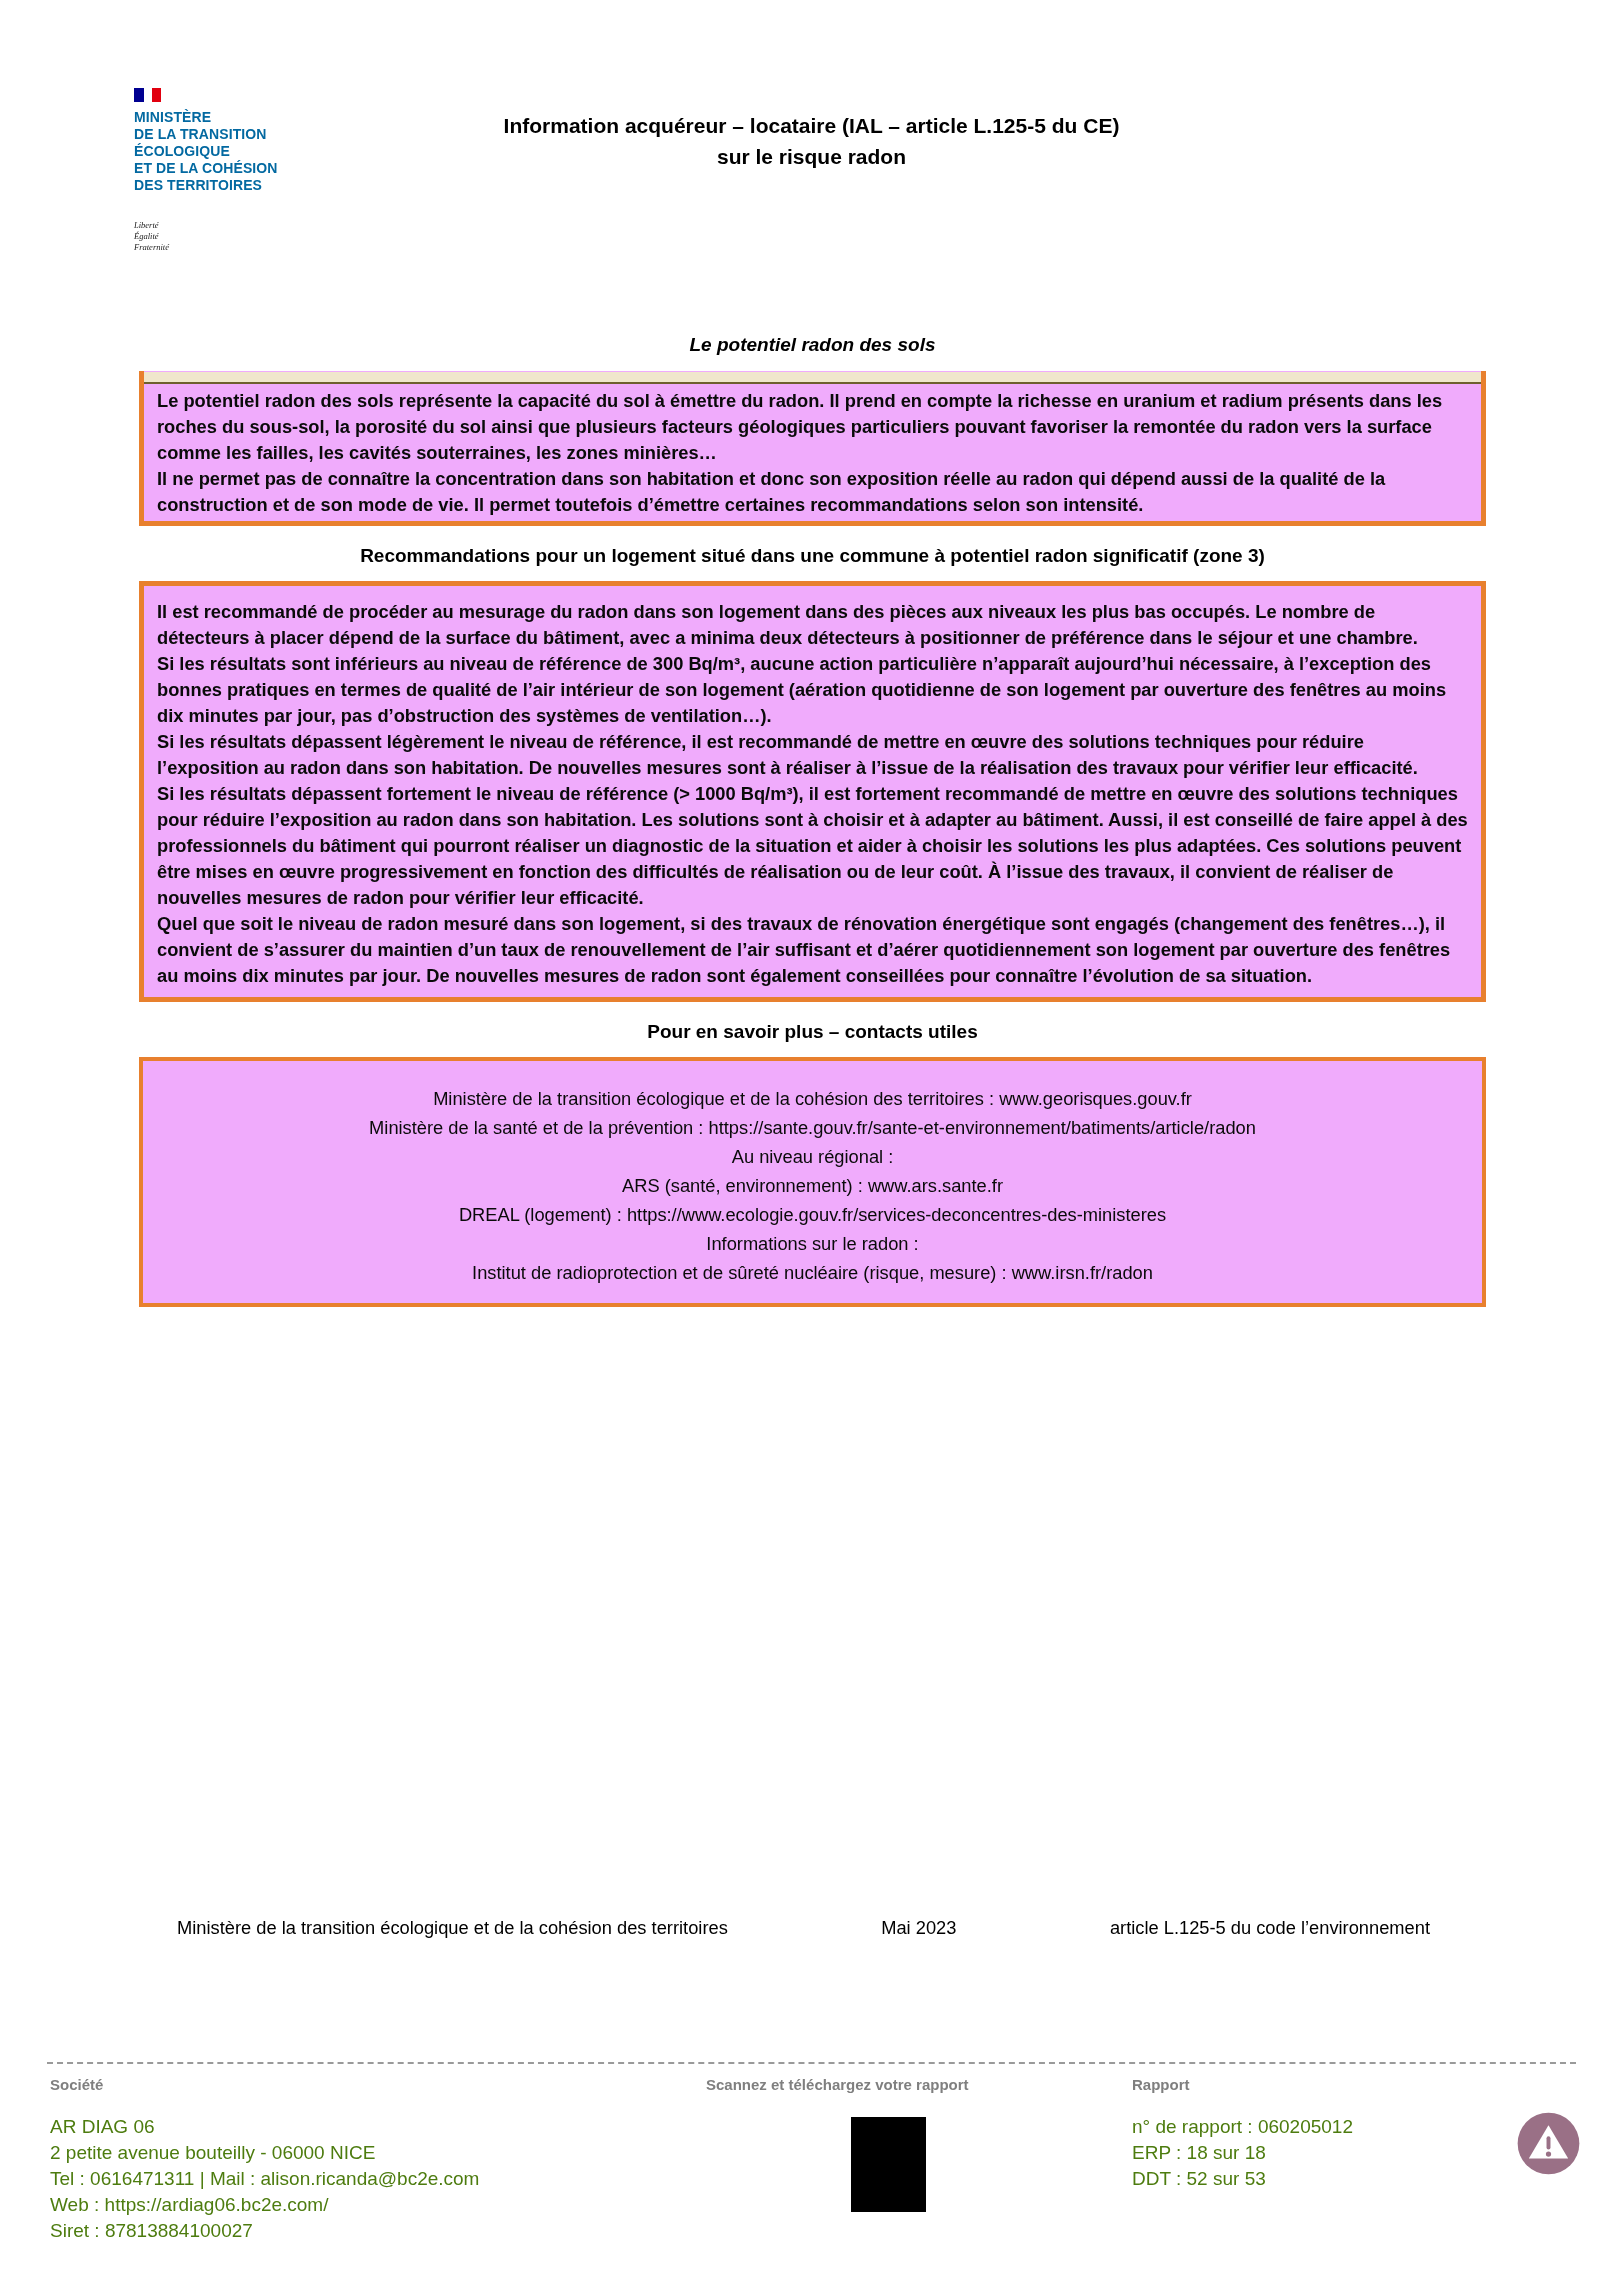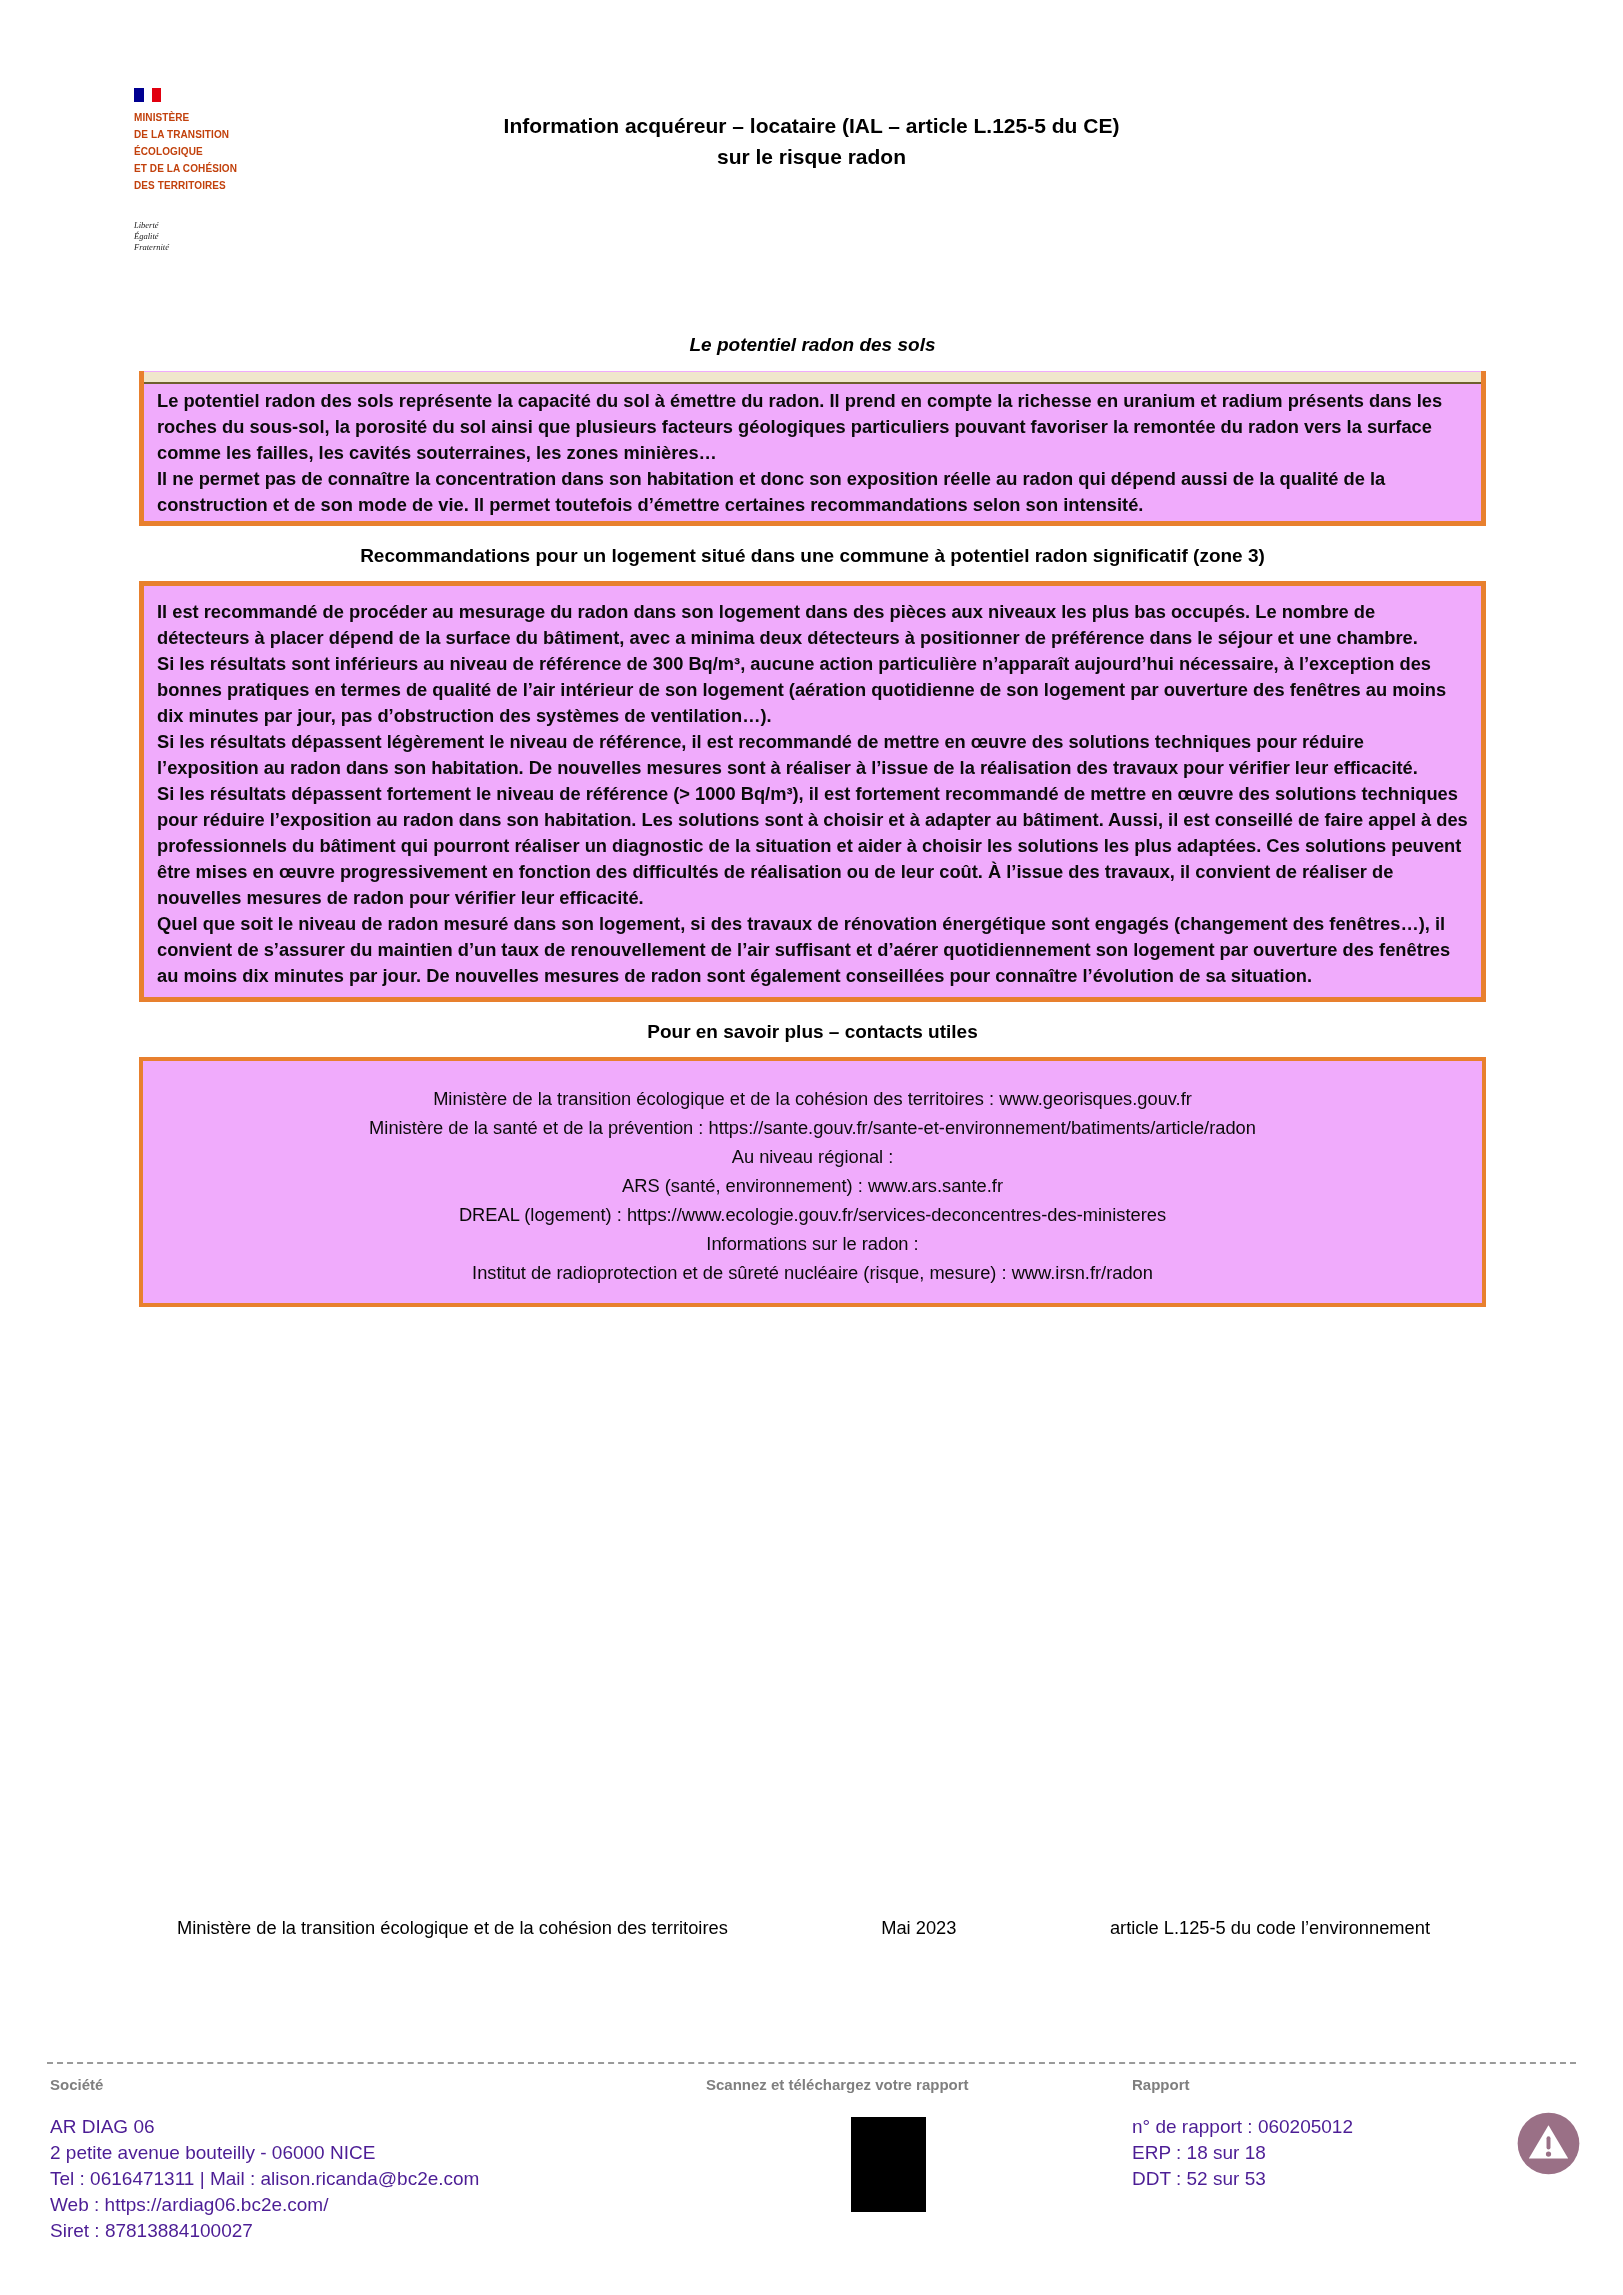--- a/index.html
+++ b/index.html
@@ -7,21 +7,21 @@
     position:relative; width:1623px; height:2295px; background:#ffffff;
     font-family:"Liberation Sans", sans-serif; color:#111; overflow:hidden;
   }
 
   
   .gov-logo { position:absolute; left:134px; top:88px; }
   .flag { display:flex; width:27.5px; height:14.4px; margin-bottom:6.5px; }
   .flag-blue { width:9.8px; background:#000091; }
   .flag-white { width:7.9px; background:#ffffff; }
   .flag-red { width:9.8px; background:#E1000F; }
-  .ministry-name { font-weight:bold; font-size:10px; line-height:17px; color:#c2410c; letter-spacing:0.1px; }
+  .ministry-name { font-weight:bold; font-size:14px; line-height:17px; color:#0369a1; letter-spacing:0.1px; }
   .motto { margin-top:26px; font-family:"Liberation Serif", serif; font-style:italic; font-size:8.5px; line-height:11px; color:#222; }
 
   
   .doc-title { position:absolute; left:0; right:0; top:110px; text-align:center;
     font-weight:bold; font-size:21px; line-height:31px; color:#000; }
 
   
   .content { position:absolute; left:139px; top:327px; width:1347px; }
   .sec-heading { text-align:center; font-weight:bold; font-size:19px; line-height:26px; margin:0 0 11.8px 0; color:#000; }
   .sec-heading.first { margin:5.2px 0 13px 0;font-style:italic; }
@@ -39,21 +39,21 @@
   .box3 .contact-line { font-size:18.3px; line-height:29px; font-weight:normal; color:#0a0a0a; }
 
   
   .doc-footer { position:absolute; left:139px; top:1917px; width:1347px; box-sizing:border-box;
     display:flex; justify-content:space-between; padding-left:38px; padding-right:56px;
     font-size:18.3px; color:#000; }
 
   
   .divider { position:absolute; left:47px; top:2062px; width:1529px; border-top:2px dashed #9a9a9a; }
   .f-heading { font-weight:bold; font-size:15px; color:#7f7f7f; }
-  .f-text { font-size:19px; line-height:26px; color:#4c1d95; }
+  .f-text { font-size:19px; line-height:26px; color:#4d7c0f; }
 
   .f-company { position:absolute; left:50px; top:2076px; }
   .f-company .f-text { margin-top:21px; }
 
   .f-qr { position:absolute; left:706px; top:2076px; width:364px; }
   .qr-box { width:75px; height:95px; background:#000000; margin:23.6px auto 0 auto; }
 
   .f-report { position:absolute; left:1132px; top:2076px; }
   .f-report .f-text { margin-top:21px; }
 

